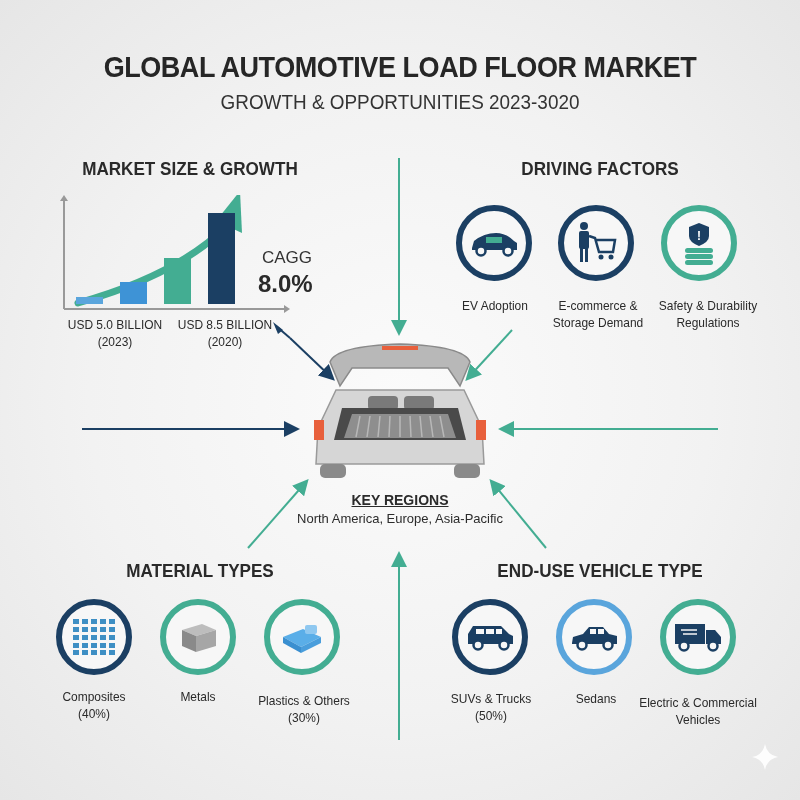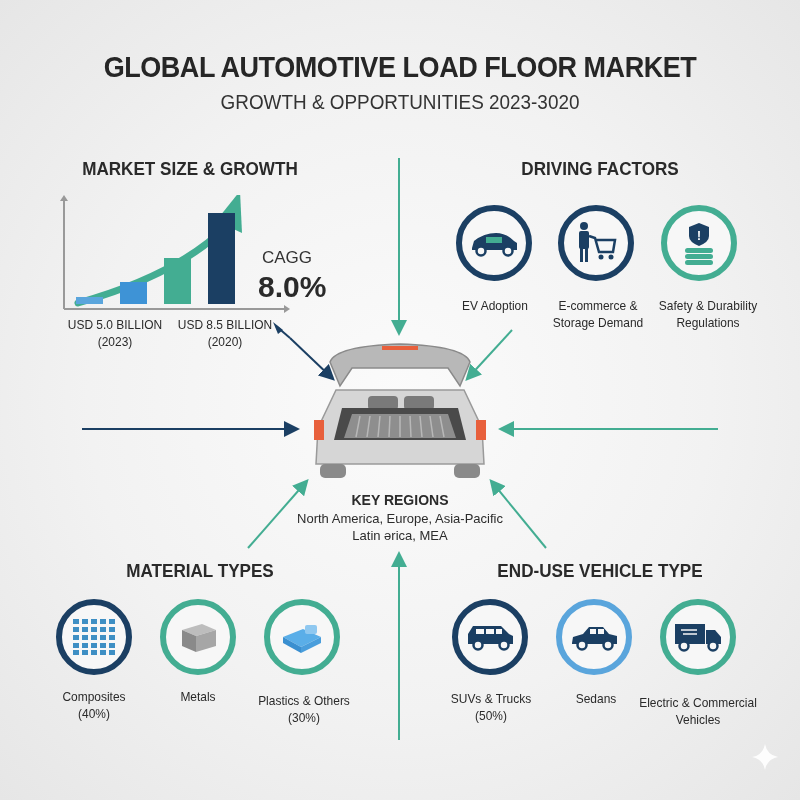--- a/index.html
+++ b/index.html
@@ -9,21 +9,21 @@
   .abs{position:absolute;}
   .title{left:0;width:800px;top:50px;text-align:center;font-weight:bold;font-size:30px;letter-spacing:-0.5px;color:#262626;transform:scaleX(0.9);}
   .subtitle{left:0;width:800px;top:90px;text-align:center;font-size:21px;color:#333;transform:scaleX(0.9);}
   .section-h{font-weight:bold;font-size:19px;color:#2a2a2a;text-align:center;transform:scaleX(0.9);}
   .label{font-size:13px;text-align:center;line-height:17px;color:#2a2a2a;transform:scaleX(0.92);}
   .circle{width:64px;height:64px;border-radius:50%;border:6px solid #1b3f63;background:#f7f7f7;display:flex;align-items:center;justify-content:center;}
   .circle.teal{border-color:#43ad92;}
   .circle.lblue{border-color:#5aa5dc;}
   .bar{position:absolute;bottom:0;width:27px;}
   .cagg-label{font-size:17px;color:#333;}
-  .cagg-val{font-size:30px;font-weight:bold;color:#2a2a2a;}
+  .cagg-val{font-size:24px;font-weight:bold;color:#2a2a2a;}
   .kr-h{font-weight:bold;font-size:14px;text-align:center;}
   .kr-t{font-size:13px;text-align:center;line-height:17px;}
 </style>
 </head>
 <body>
 
 <div class="abs title">GLOBAL AUTOMOTIVE LOAD FLOOR MARKET</div>
 <div class="abs subtitle">GROWTH &amp; OPPORTUNITIES 2023-3020</div>
 
 <svg class="abs" style="left:0;top:0;" width="800" height="800">
@@ -132,24 +132,23 @@
       <line x1="104" y1="78" x2="105" y2="99"></line>
     <line x1="114" y1="78" x2="116" y2="99"></line>
       <line x1="124" y1="78" x2="127" y2="99"></line>
     <line x1="134" y1="78" x2="138" y2="99"></line>
   </g>
   <rect x="8" y="82" width="10" height="20" fill="#e8603c"></rect>
   <rect x="170" y="82" width="10" height="20" fill="#e8603c"></rect>
   <rect x="14" y="126" width="26" height="14" rx="5" fill="#8a8a8a"></rect>
   <rect x="148" y="126" width="26" height="14" rx="5" fill="#8a8a8a"></rect>
 </svg>
-<div class="abs kr-h" style="left:300px;width:200px;top:492px;">KEY REGIONS</div>
+<div class="abs kr-h" style="left:300px;width:200px;top:492px;text-decoration:underline;">KEY REGIONS</div>
 <div class="abs kr-t" style="left:280px;width:240px;top:510px;">
   <div>North America, Europe, Asia-Pacific</div>
-  <div>Latin ərica, MEA</div>
 </div>
 
 <div class="abs section-h" style="left:50px;width:300px;top:560px;">MATERIAL TYPES</div>
 
 <div class="abs circle" style="left:56px;top:599px;">
   <svg width="42" height="36" viewBox="0 0 42 36">
     <g fill="#3e8fc4">
       <rect x="0" y="0" width="6" height="5"></rect>
         <rect x="9" y="0" width="6" height="5"></rect>
         <rect x="18" y="0" width="6" height="5"></rect>

